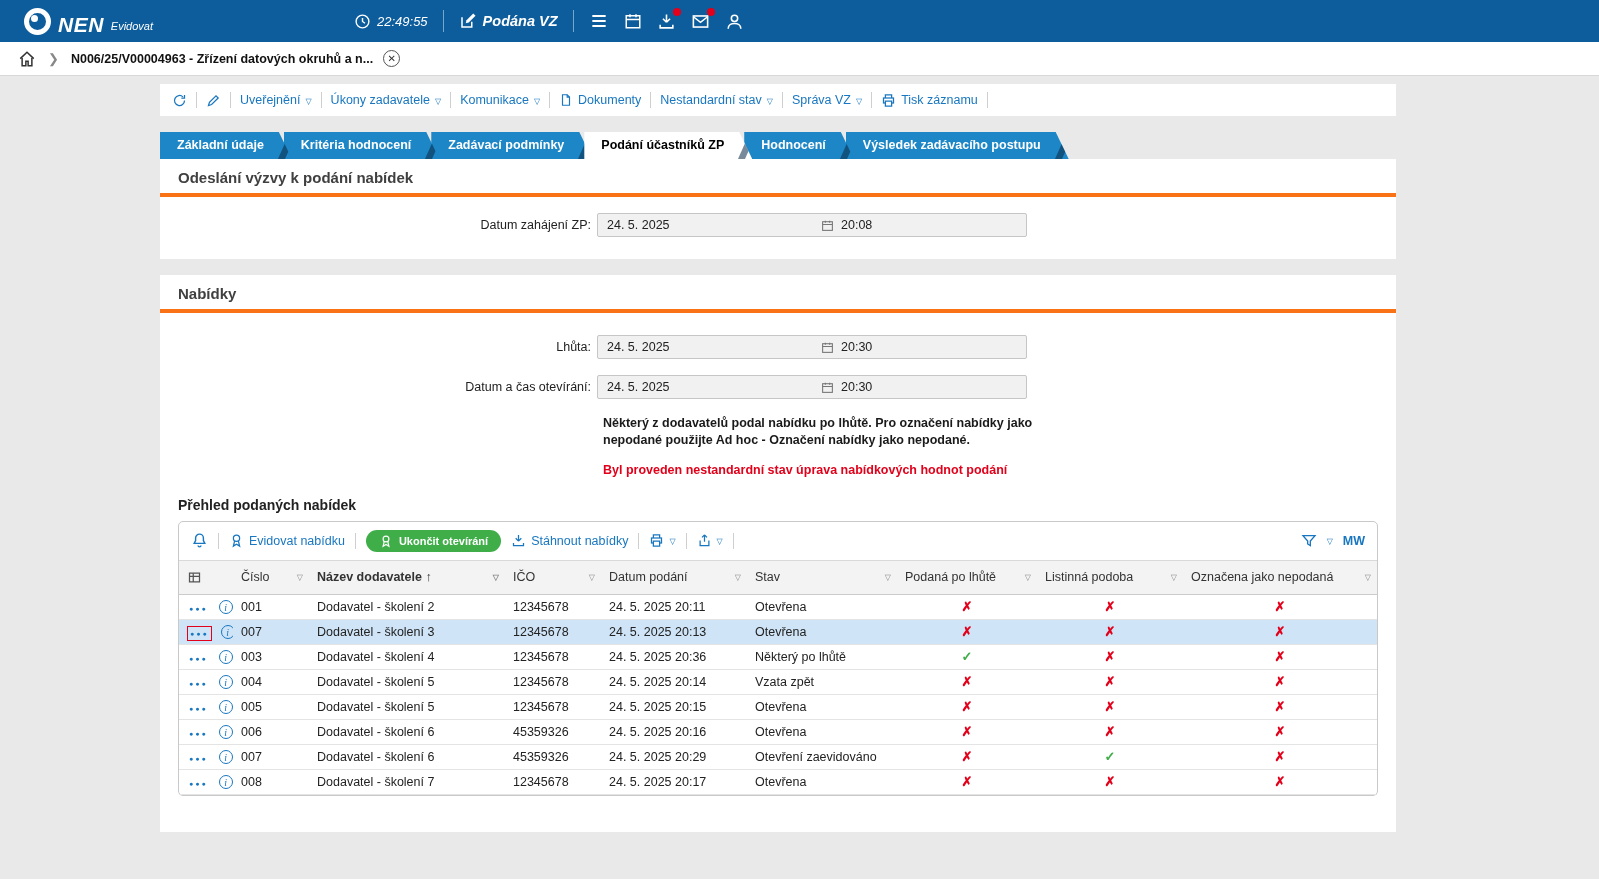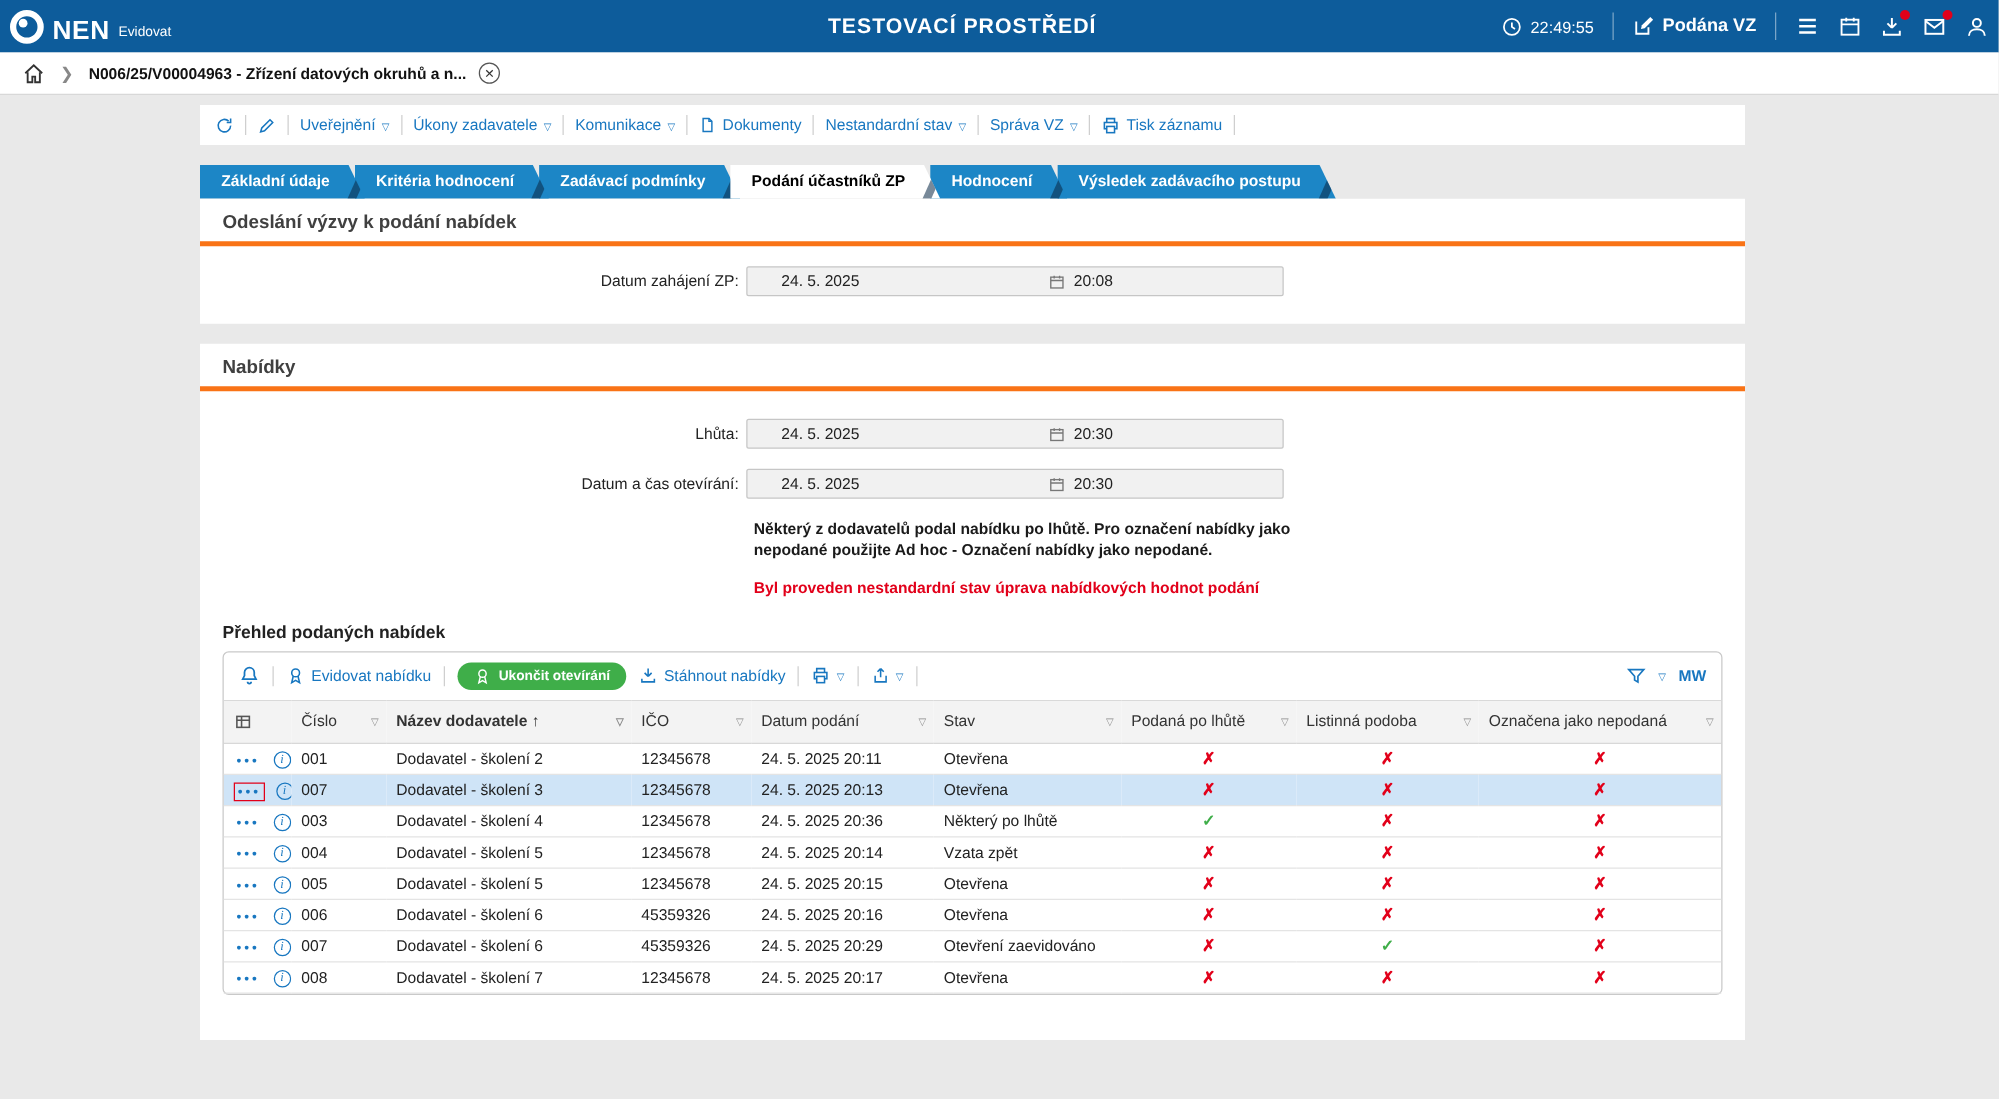--- a/index.html
+++ b/index.html
@@ -6,21 +6,21 @@
   html,body { width:1599px; height:879px; }
   body {
     background:#e9e9e9;
     font-family:"Liberation Sans", sans-serif;
     font-size:12.5px; color:#222;
     position:relative; overflow:hidden;
   }
   .ic { display:inline-block; vertical-align:middle; }
 
   
-  .app-header { height:42px; background:#0d5c9b; display:flex; align-items:center; padding:0 8px; color:#fff; }
+  .app-header { height:42px; background:#0d5c9b; display:flex; align-items:center; padding:0 24px; color:#fff;font-style:italic; }
   .logo-wrap { display:flex; align-items:flex-end; gap:7px; width:330px; }
   .logo-ring { width:27px; height:27px; border:5px solid #fff; border-radius:50%; position:relative; flex:0 0 auto; }
   .logo-ring::after { content:""; position:absolute; left:2px; top:2px; width:7px; height:7px; background:#fff; border-radius:50%; }
   .brand { font-size:21px; font-weight:bold; letter-spacing:.5px; line-height:1; }
   .brand-sub { font-size:11px; line-height:1.4; }
   .env-title { flex:1; text-align:center; font-size:17px; font-weight:bold; letter-spacing:.8px; }
   .header-right { display:flex; align-items:center; gap:15px; }
   .hdr-divider { width:1px; height:22px; background:rgba(255,255,255,.45); }
   .hdr-item { display:flex; align-items:center; gap:6px; color:#fff; cursor:pointer; position:relative; }
   .hdr-time { font-size:13px; }
@@ -54,21 +54,21 @@
   .tab.active { background:#fff; color:#000; }
 
   .card { background:#fff; }
   .card-gap { height:16px; }
 
   .section-heading { font-size:15px; font-weight:bold; color:#404040; padding:10px 18px 7px; border-bottom:4px solid #f97316; }
 
   .form-row { display:flex; align-items:center; margin-top:16px; }
   .form-label { width:437px; text-align:right; padding-right:6px; color:#222; }
   .dt-field { display:flex; align-items:center; width:430px; height:24px; background:#f1f1f1; border:1px solid #c6c6c6; border-radius:2px; overflow:hidden; }
-  .dt-date { flex:1; padding:0 27px; color:#222; }
+  .dt-date { flex:1; padding:0 9px; color:#222; }
   .dt-time { flex:1; display:flex; align-items:flex-end; gap:7px; padding:0 4px; color:#222; }
 
   .note-block { margin:16px 0 0 443px; width:432px; font-weight:bold; color:#1a1a1a; line-height:1.35; }
   .warn-block { margin:14px 0 0 443px; width:500px; font-weight:bold; color:#e2001a; }
 
   .table-title { font-size:14px; font-weight:bold; padding:20px 18px 8px; }
 
   
   .table-panel { position:relative; margin:0 18px; border:1px solid #c9c9c9; border-radius:5px; background:#fff; }
   .panel-toolbar { height:38px; display:flex; align-items:center; padding:0 12px; gap:10px; }
@@ -170,21 +170,20 @@
       </symbol>
   </defs>
 </svg>
 
 <div class="app-header">
   <div class="logo-wrap">
     <span class="logo-ring"></span>
     <span class="brand">NEN</span>
     <span class="brand-sub">Evidovat</span>
   </div>
-  <div class="env-title">TESTOVACÍ PROSTŘEDÍ</div>
   <div class="header-right">
     <div class="hdr-item">
       <svg class="ic" width="17" height="17">
           <use href="#i-clock"></use>
         </svg>
       <span class="hdr-time">22:49:55</span>
     </div>
     <div class="hdr-divider"></div>
     <div class="hdr-item">
       <svg class="ic" width="18" height="18">

